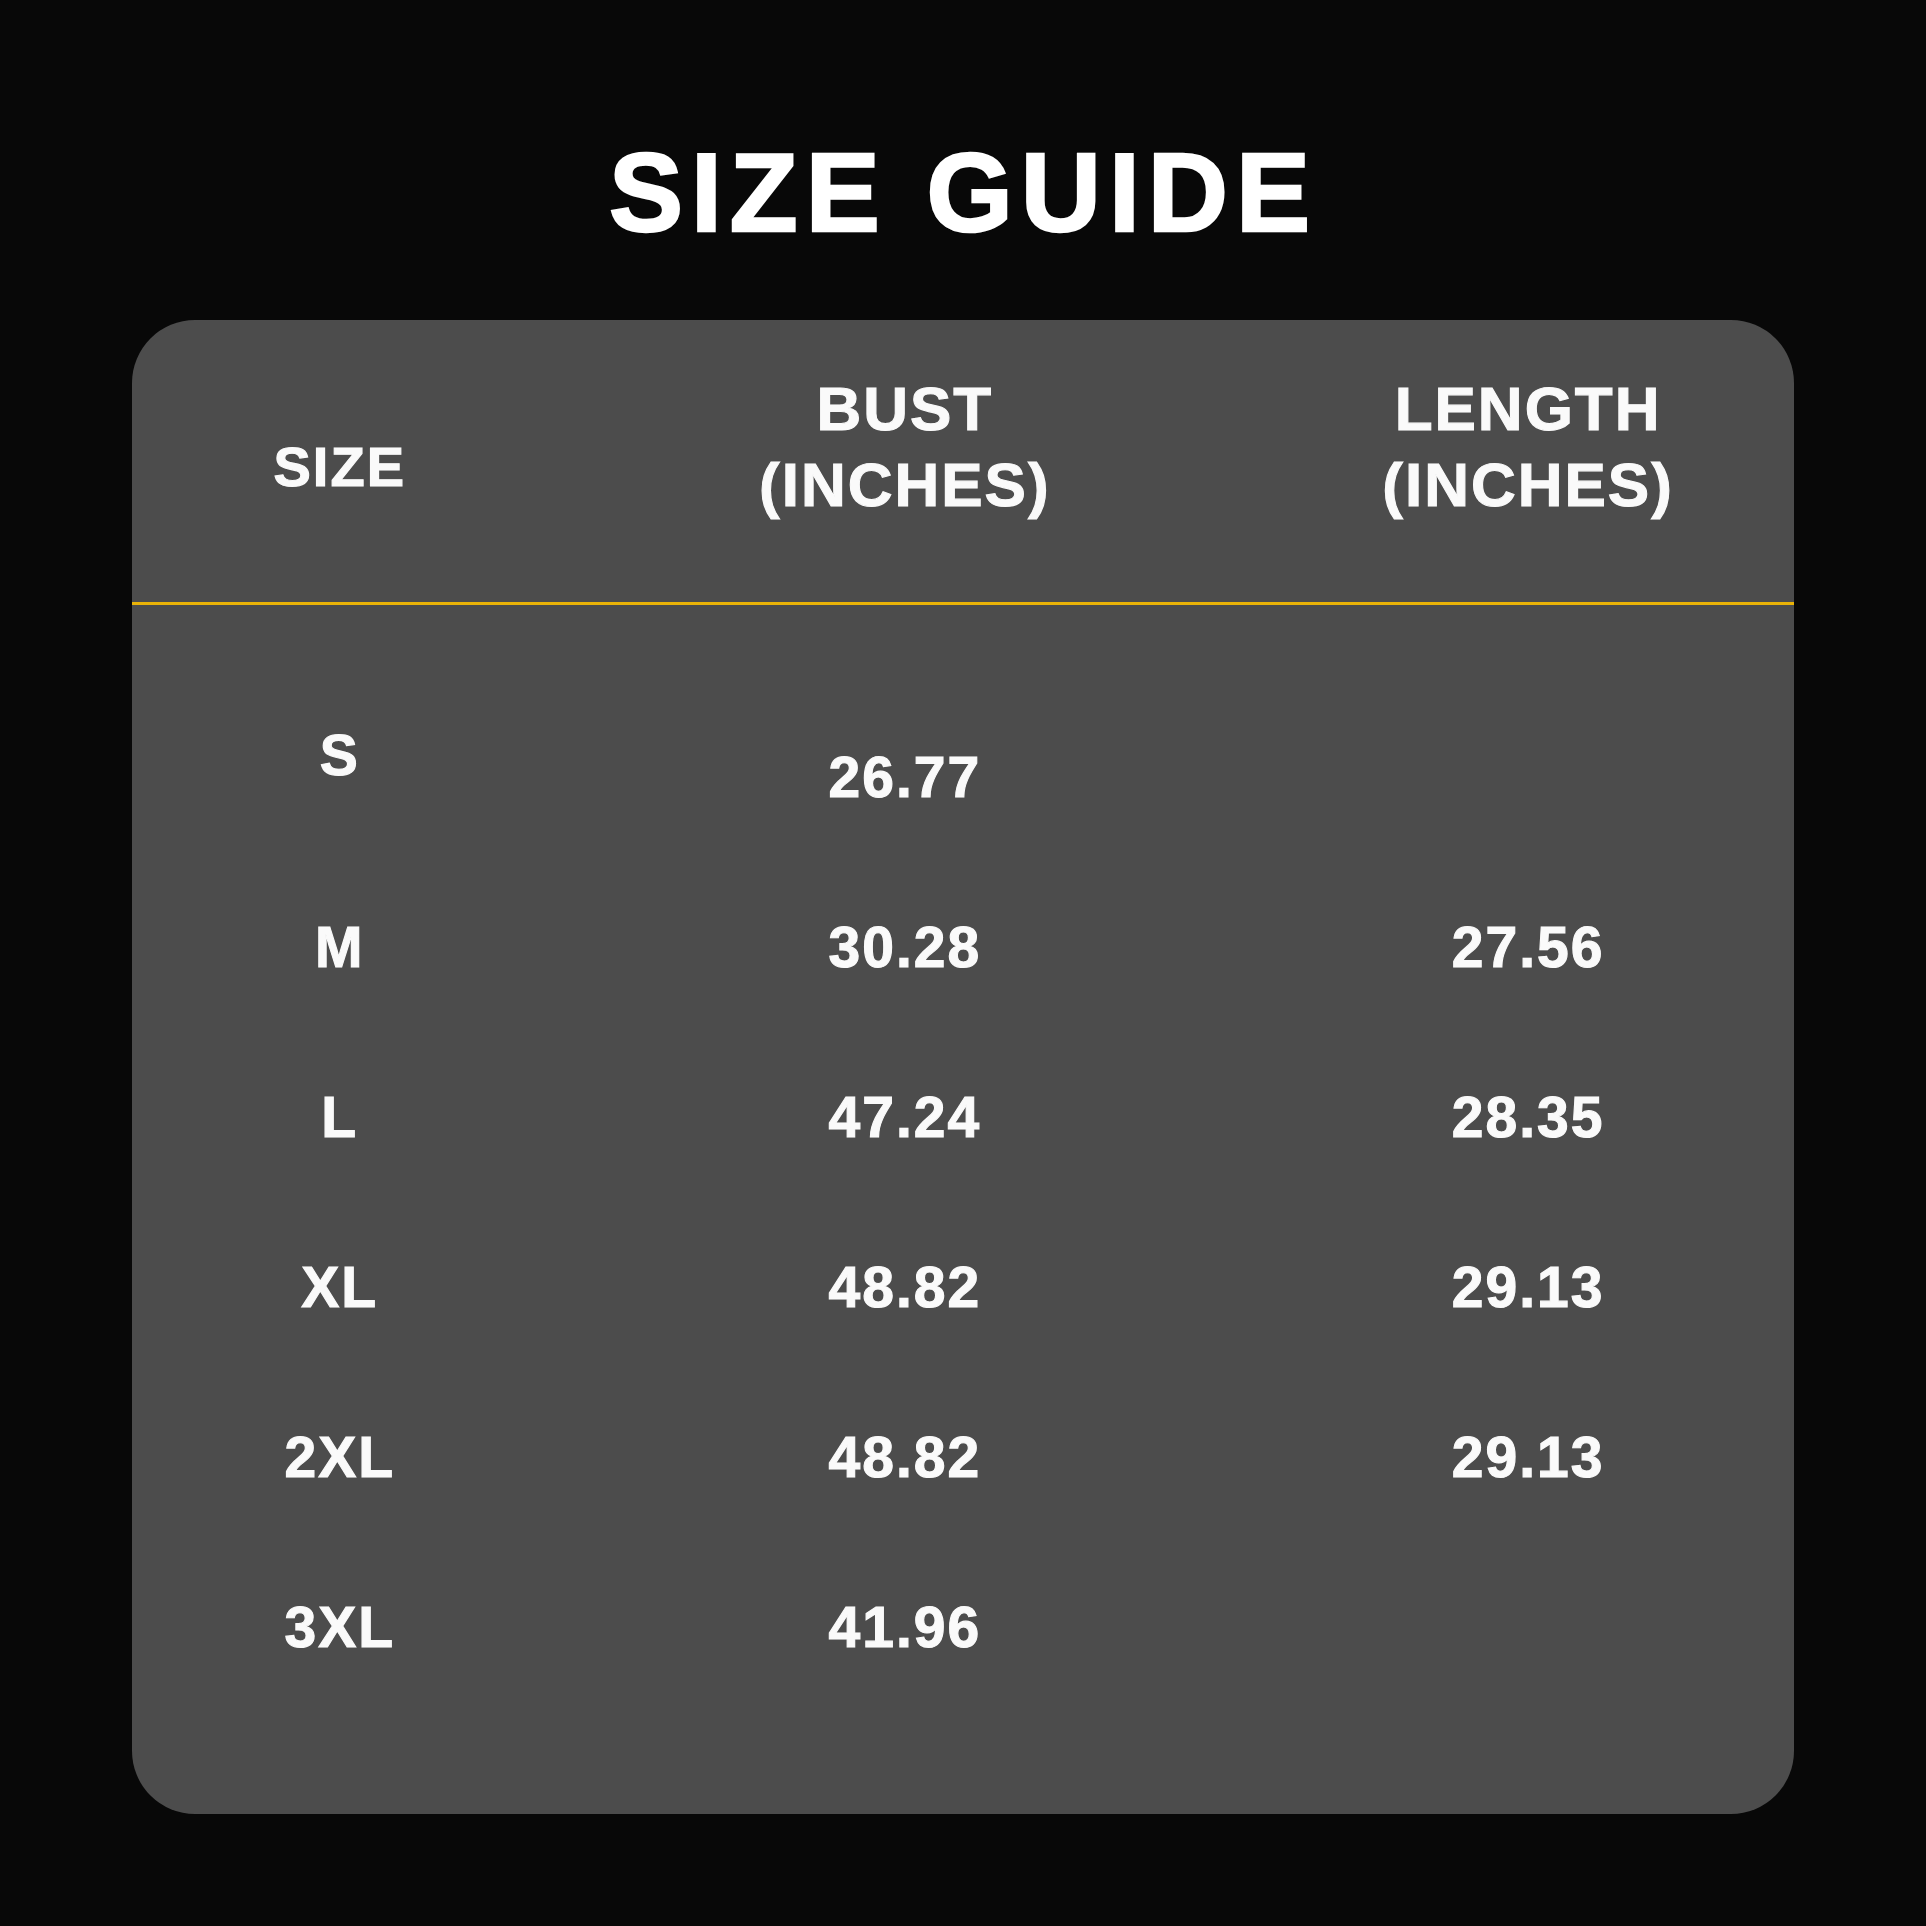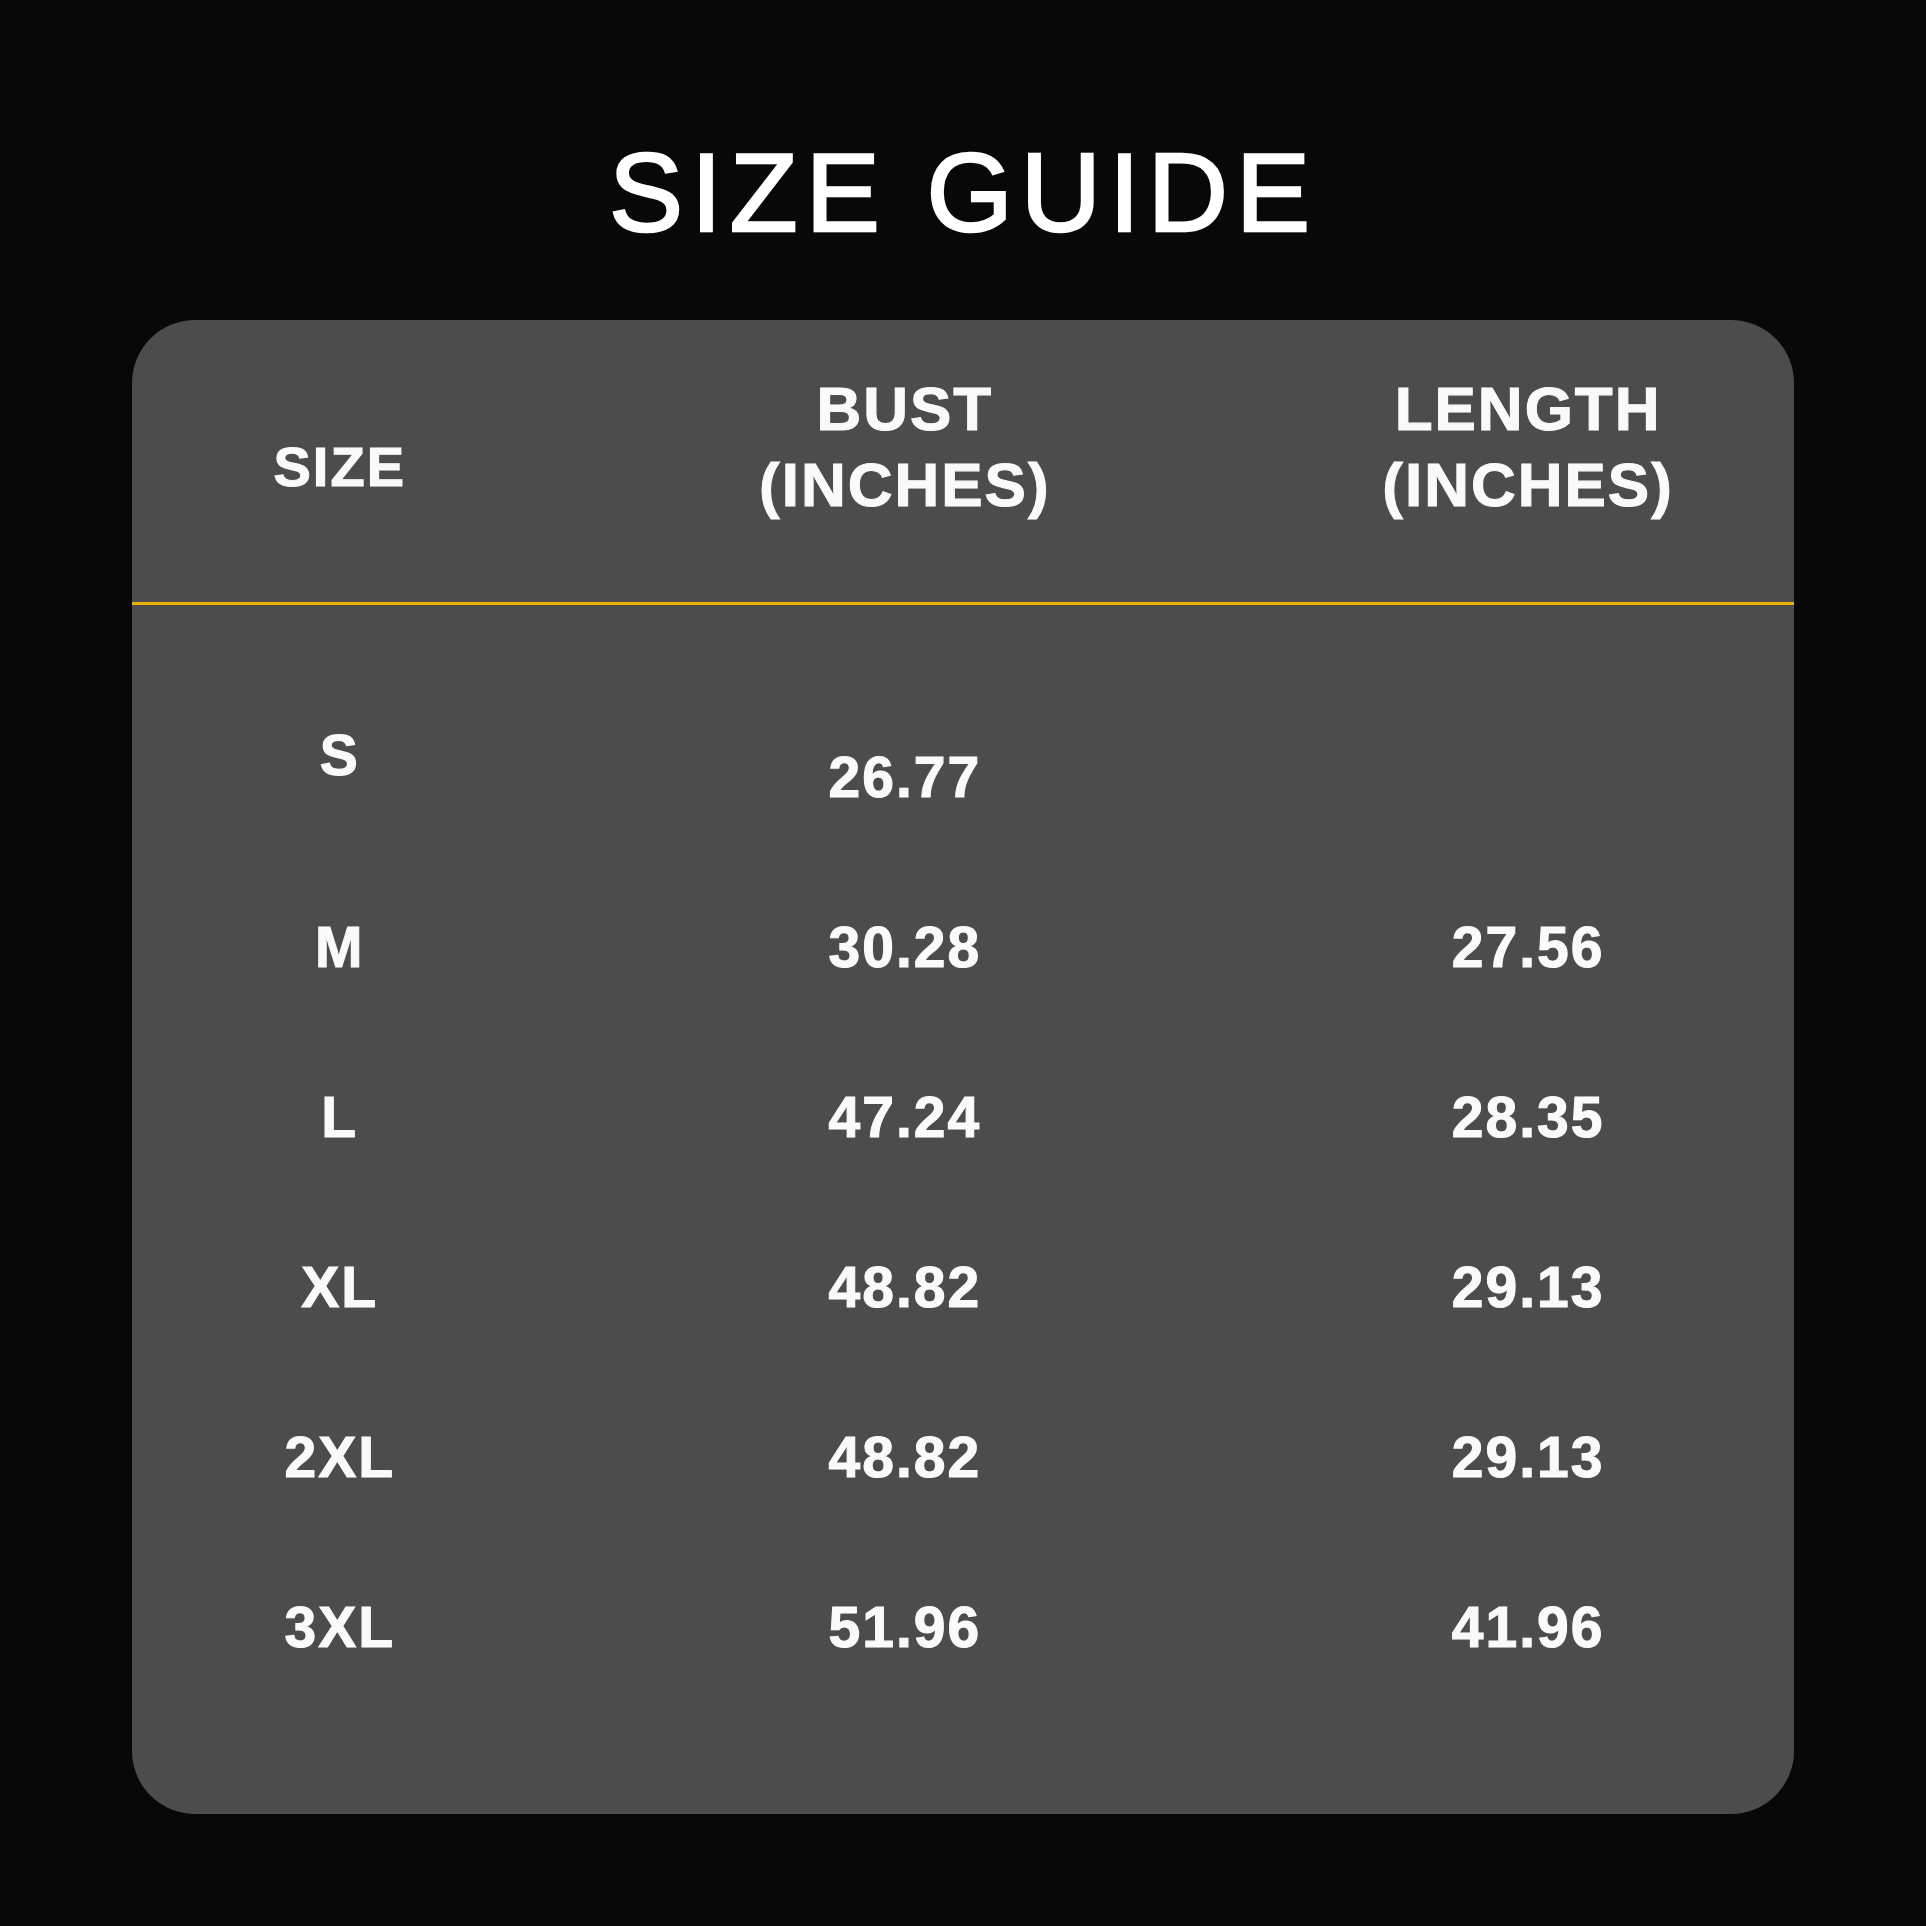--- a/index.html
+++ b/index.html
@@ -17,21 +17,21 @@
   }
   .title {
     position: absolute;
     top: 127px;
     left: 0;
     width: 100%;
     margin: 0;
     text-align: center;
     color: #ffffff;
     font-size: 111px;
-    font-weight: normal;
+    font-weight: bold;
     letter-spacing: 8px;
     -webkit-text-stroke: 2.5px #ffffff;
     line-height: 1.2;
   }
   .card {
     position: absolute;
     left: 132px;
     top: 320px;
     width: 1662px;
     height: 1494px;
@@ -116,20 +116,19 @@
       </div>
 
       <div class="grid-row data-row row-4">
         <div class="cell data-cell size-label">2XL</div>
         <div class="cell data-cell">48.82</div>
         <div class="cell data-cell">29.13</div>
       </div>
 
       <div class="grid-row data-row row-5">
         <div class="cell data-cell size-label">3XL</div>
-        <div class="cell data-cell">51.96</div>
         <div class="cell data-cell">41.96</div>
       </div>
 
     </div>
   </div>
 </div>
 
 
 </body></html>

